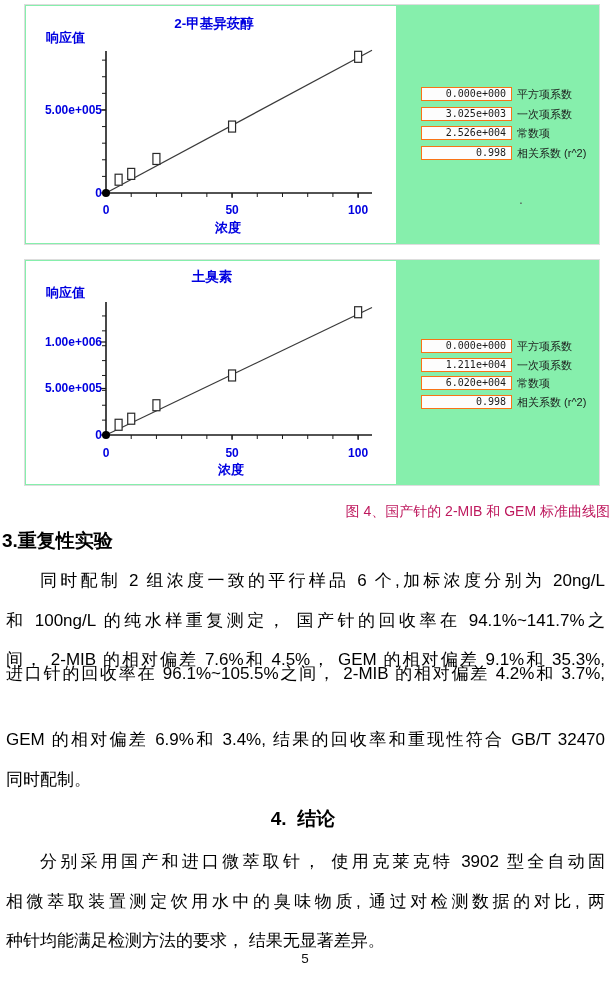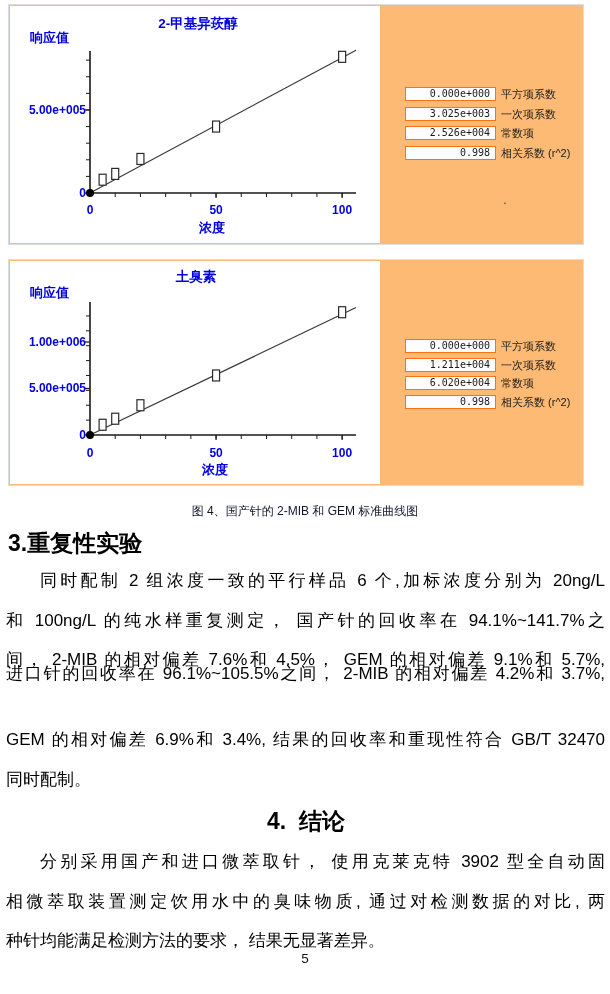--- a/index.html
+++ b/index.html
@@ -1,21 +1,21 @@
 <!DOCTYPE html>
 <html><head>
 <meta charset="utf-8">
 <style>
   html,body{margin:0;padding:0;background:#fff;}
   body{
     width:610px;height:994px;position:relative;overflow:hidden;
     font-family:"Liberation Sans","DejaVu Sans",sans-serif;color:#000;
   }
   
-  .panel{position:absolute;left:8px;width:574px;background:#fdba74;border:1px solid #dddddd;}
+  .panel{position:absolute;left:24px;width:574px;background:#86efac;border:1px solid #dddddd;}
   #panel-0{top:4px;height:239px;}
   #panel-1{top:259px;height:225px;}
   .plotbox{position:absolute;left:1px;top:1px;background:#ffffff;}
   #panel-0 .plotbox{width:370px;height:237px;}
   #panel-1 .plotbox{width:370px;height:223px;}
   svg{display:block;}
   .c-title{font-family:"Liberation Sans","DejaVu Sans",sans-serif;font-size:13.5px;font-weight:bold;fill:#0000e0;}
   .c-axname{font-family:"Liberation Sans","DejaVu Sans",sans-serif;font-size:13px;font-weight:bold;fill:#0000e0;}
   .c-tick{font-family:"Liberation Sans","DejaVu Sans",sans-serif;font-size:12px;font-weight:bold;fill:#0000e0;}
   .coef-row{position:absolute;left:0;width:100%;}
@@ -23,22 +23,22 @@
     position:absolute;left:396px;width:84px;height:12px;background:#fdfdfd;
     border:1px solid #f97316;font-family:"DejaVu Sans Mono","Liberation Mono",monospace;
     font-size:10px;line-height:12px;text-align:right;padding-right:5px;color:#1a1a1a;
   }
   .coef-label{
     position:absolute;left:492px;top:0;height:14px;font-size:11px;line-height:14px;
     color:#1a1a1a;white-space:nowrap;
   }
   .stray-dot{position:absolute;left:494px;top:186px;font-size:14px;color:#555;}
   
-  .caption{position:absolute;top:503px;left:0;width:610px;text-align:center;font-size:12px;color:#0f172a;}
-  .sec-heading{position:absolute;left:8px;right:6px;font-size:23px;font-weight:bold;white-space:pre-wrap;}
+  .caption{position:absolute;top:503px;left:0;width:610px;text-align:right;font-size:14px;color:#be185d;}
+  .sec-heading{position:absolute;left:2px;right:6px;font-size:19px;font-weight:bold;white-space:pre-wrap;}
   .para-line{
     position:absolute;left:6px;right:5px;height:39.7px;line-height:39.7px;
     font-size:17px;text-align:justify;text-align-last:justify;white-space:normal;
   }
   .para-line.first{text-indent:2em;}
   .para-line.last{text-align-last:left;}
   .page-number{position:absolute;top:951px;left:0;width:610px;text-align:center;font-size:13.5px;color:#111;}
 </style>
 </head>
 <body>
@@ -175,21 +175,21 @@
         </div>
       </div>
   </div>
 
   <div class="caption">图 4、国产针的 2-MIB 和 GEM 标准曲线图</div>
 
   <div id="text-sections">
       <div class="sec-heading" style="top: 528px;">3.重复性实验</div>
       <div class="para-line first" style="top: 561px;">同时配制 2 组浓度一致的平行样品 6 个,加标浓度分别为 20ng/L</div>
       <div class="para-line" style="top: 600.7px;">和 100ng/L 的纯水样重复测定， 国产针的回收率在 94.1%~141.7%之</div>
-      <div class="para-line" style="top: 640.4px;">间， 2-MIB 的相对偏差 7.6%和 4.5%， GEM 的相对偏差 9.1%和 5.7%,</div>
+      <div class="para-line" style="top: 640.4px;">间， 2-MIB 的相对偏差 7.6%和 4.5%， GEM 的相对偏差 9.1%和 35.3%,</div>
       <div class="para-line" style="top: 654px;">进口针的回收率在 96.1%~105.5%之间， 2-MIB 的相对偏差 4.2%和 3.7%,</div>
       <div class="para-line" style="top: 719.8px;">GEM 的相对偏差 6.9%和 3.4%, 结果的回收率和重现性符合 GB/T 32470</div>
       <div class="para-line last" style="top: 759.5px;">同时配制。</div>
       <div class="sec-heading" style="top: 806px; text-align: center;">4.  结论</div>
       <div class="para-line first" style="top: 842px;">分别采用国产和进口微萃取针， 使用克莱克特 3902 型全自动固</div>
       <div class="para-line" style="top: 881.7px;">相微萃取装置测定饮用水中的臭味物质, 通过对检测数据的对比, 两</div>
       <div class="para-line last" style="top: 921.4px;">种针均能满足检测方法的要求， 结果无显著差异。</div>
     </div>
 
   <div class="page-number">5</div>

